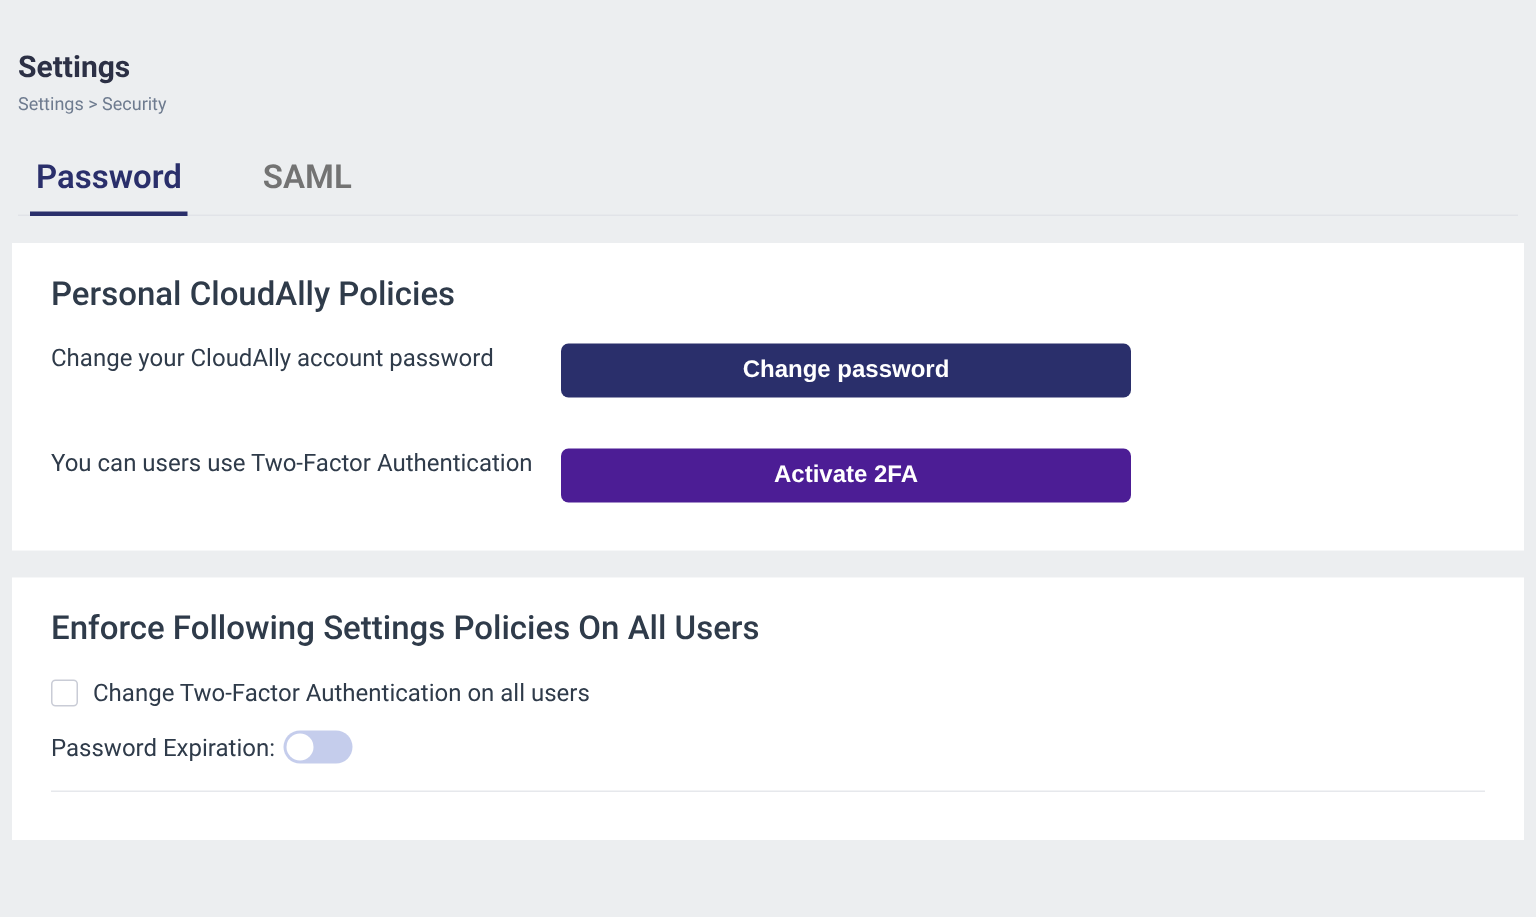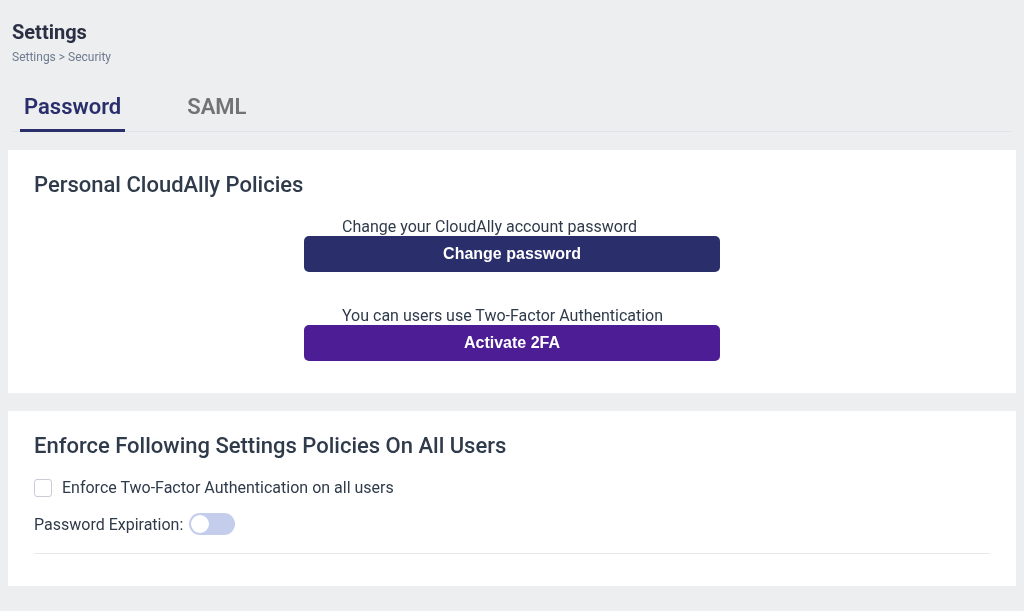--- a/index.html
+++ b/index.html
@@ -9,35 +9,36 @@
     }
     body {
       font-family: -apple-system, BlinkMacSystemFont, "Segoe UI", Roboto, "Helvetica Neue", Arial, sans-serif;
       background: #eceef0;
       width: 1024px;
       height: 611px;
       overflow: hidden;
     }
     .header {
       padding: 20px 12px 0 12px;
+      margin-top: 12px;
     }
     .page-title {
       font-size: 20px;
       font-weight: 700;
       color: #2c3045;
       margin-bottom: 6px;
     }
     .breadcrumb {
       font-size: 12px;
       color: #6e7b8f;
       margin-bottom: 22px;
     }
     .tabs {
       display: flex;
-      gap: 58px;
+      gap: 46px;
       padding-left: 8px;
       border-bottom: 1px solid #e1e3e8;
     }
     .tab {
       font-size: 22px;
       font-weight: 600;
       padding: 8px 4px 10px 4px;
       cursor: pointer;
       color: #737373;
       border-bottom: 3px solid transparent;
@@ -53,34 +54,33 @@
       padding: 22px 26px 32px 26px;
     }
     .section-title {
       font-size: 22px;
       font-weight: 500;
       color: #2f3b4a;
       margin-bottom: 20px;
     }
     .row {
       display: flex;
-      align-items: center;
+      align-items: flex-start;
       margin-bottom: 34px;
-      flex-direction: column;
     }
     .row:last-child {
       margin-bottom: 0;
     }
     .row-label {
       width: 340px;
       font-size: 16px;
       color: #2f3b4a;
     }
     .btn {
-      width: 416px;
+      width: 380px;
       height: 36px;
       border: none;
       border-radius: 5px;
       color: #ffffff;
       font-size: 16px;
       font-weight: 600;
       cursor: pointer;
       display: flex;
       align-items: center;
       justify-content: center;
@@ -164,21 +164,21 @@
     <div class="row-label">You can users use Two-Factor Authentication</div>
     <button class="btn btn-secondary">Activate 2FA</button>
   </div>
 </div>
 
 <div class="panel">
   <div class="section-title">Enforce Following Settings Policies On All Users</div>
 
   <div class="checkbox-row">
     <div class="checkbox"></div>
-    <div class="checkbox-label">Enforce Two-Factor Authentication on all users</div>
+    <div class="checkbox-label">Change Two-Factor Authentication on all users</div>
   </div>
 
   <div class="toggle-row">
     <div class="toggle-label">Password Expiration:</div>
     <div class="toggle">
       <div class="toggle-knob"></div>
     </div>
   </div>
 </div>
 

